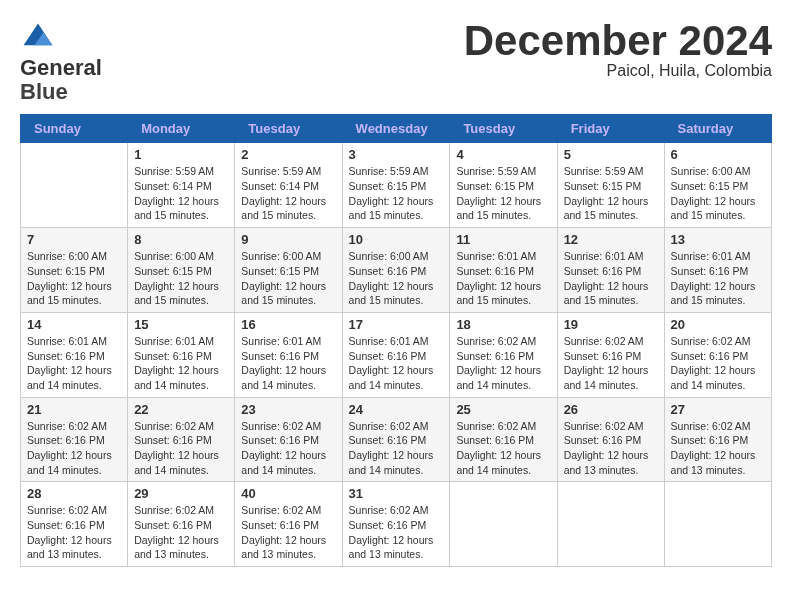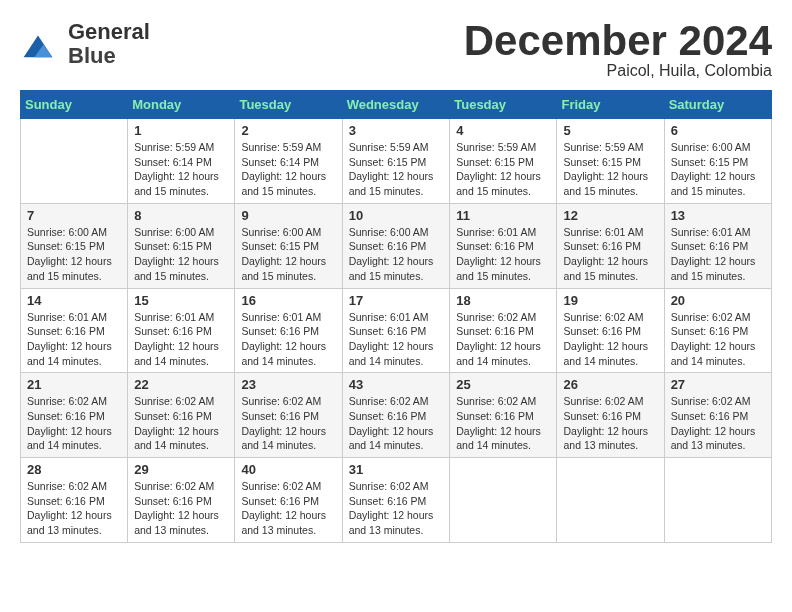--- a/index.html
+++ b/index.html
@@ -11,22 +11,23 @@
       padding: 20px;
     }
     .header {
       display: flex;
       justify-content: space-between;
       align-items: flex-start;
       margin-bottom: 10px;
     }
     .logo {
       display: flex;
-      align-items: flex-end;
-      gap: 12px;
+      align-items: flex-start;
+      gap: 0;
+      flex-direction: column;
     }
     .logo-text {
       font-size: 22px;
       font-weight: bold;
       line-height: 1.1;
     }
     .logo-general { color: #333; }
     .logo-blue { color: #404040; }
     .logo-icon {
       width: 36px;
@@ -45,23 +46,23 @@
       font-size: 16px;
       color: #333;
     }
     .calendar {
       width: 100%;
       border-collapse: collapse;
       border: 1px solid #ccc;
     }
     .calendar th {
       background-color: #1a5fa8;
-      color: #86efac;
+      color: #c4b5fd;
       text-align: left;
-      padding: 6px 4px;
+      padding: 6px 13px;
       font-size: 13px;
       border: 1px solid #1a5fa8;
     }
     .calendar td {
       border: 1px solid #ccc;
       vertical-align: top;
       padding: 4px 6px;
       width: 108px;
       min-height: 80px;
     }
@@ -217,21 +218,21 @@
         </td>
         <td>
           <span class="day-number">22</span>
           <div class="day-info">Sunrise: 6:02 AM<br>Sunset: 6:16 PM<br>Daylight: 12 hours and 14 minutes.</div>
         </td>
         <td>
           <span class="day-number">23</span>
           <div class="day-info">Sunrise: 6:02 AM<br>Sunset: 6:16 PM<br>Daylight: 12 hours and 14 minutes.</div>
         </td>
         <td>
-          <span class="day-number">43</span>
+          <span class="day-number">24</span>
           <div class="day-info">Sunrise: 6:02 AM<br>Sunset: 6:16 PM<br>Daylight: 12 hours and 14 minutes.</div>
         </td>
         <td>
           <span class="day-number">25</span>
           <div class="day-info">Sunrise: 6:02 AM<br>Sunset: 6:16 PM<br>Daylight: 12 hours and 14 minutes.</div>
         </td>
         <td>
           <span class="day-number">26</span>
           <div class="day-info">Sunrise: 6:02 AM<br>Sunset: 6:16 PM<br>Daylight: 12 hours and 13 minutes.</div>
         </td>

